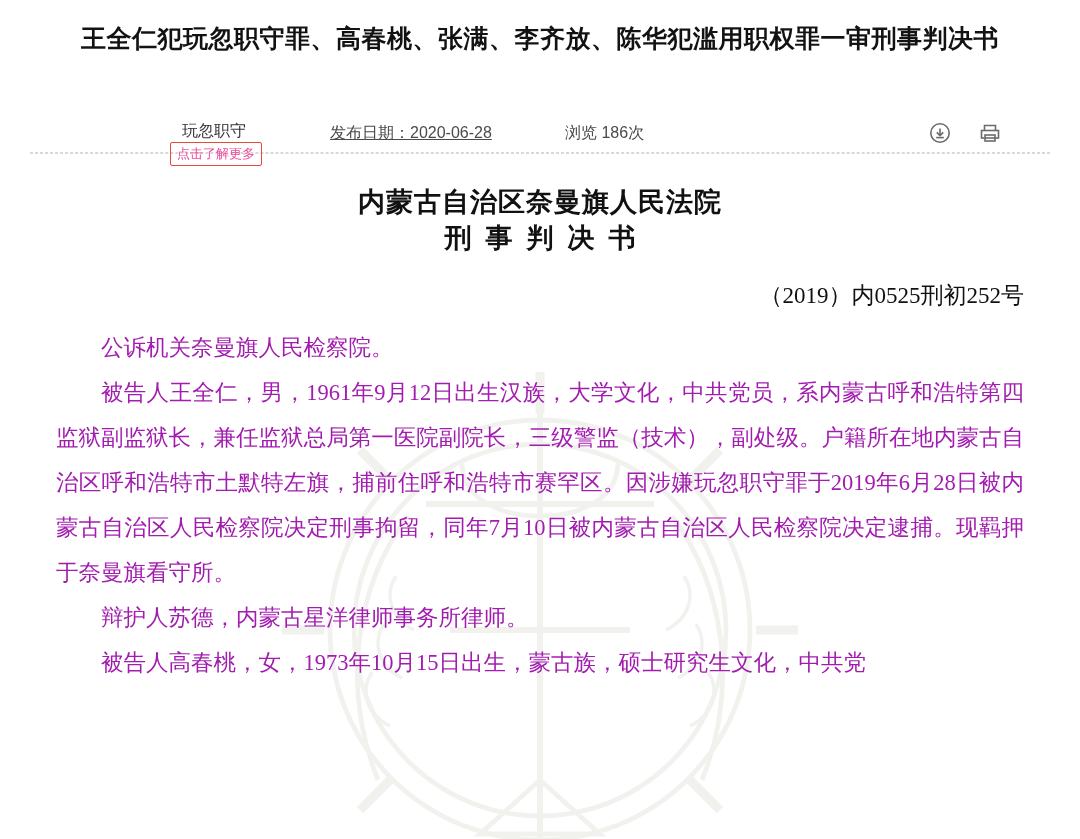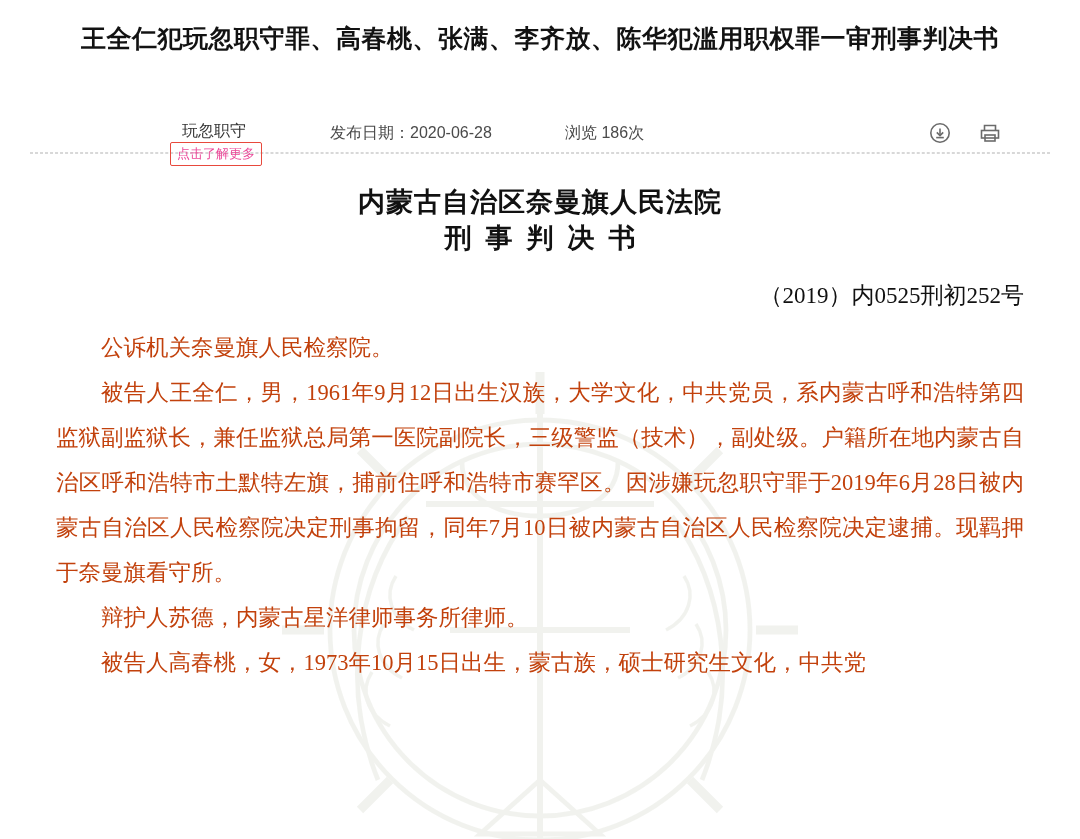--- a/index.html
+++ b/index.html
@@ -87,20 +87,21 @@
     line-height: 1;
     padding: 4px 6px 5px 6px;
     border-radius: 2px;
     white-space: nowrap;
   }
   .meta-date {
     width: 235px;
     line-height: 23px;
     padding-right: 40px;
     box-sizing: border-box;
+    text-decoration: underline;
   }
   .meta-views {
     flex: 1;
     line-height: 23px;
   }
   .meta-icons {
     display: flex;
     align-items: center;
     gap: 26px;
     padding-right: 48px;
@@ -135,21 +136,21 @@
     text-align: right;
     font-size: 23px;
     padding-right: 26px;
     color: #111;
   }
 
   .body-text {
     margin-top: 14px;
     font-size: 22.5px;
     line-height: 45px;
-    color: #c2410c;
+    color: #a21caf;
     text-align: justify;
     padding: 0 26px 0 26px;
   }
   .body-text p {
     margin: 0;
     text-indent: 2em;
   }
 </style>
 </head>
 <body>

